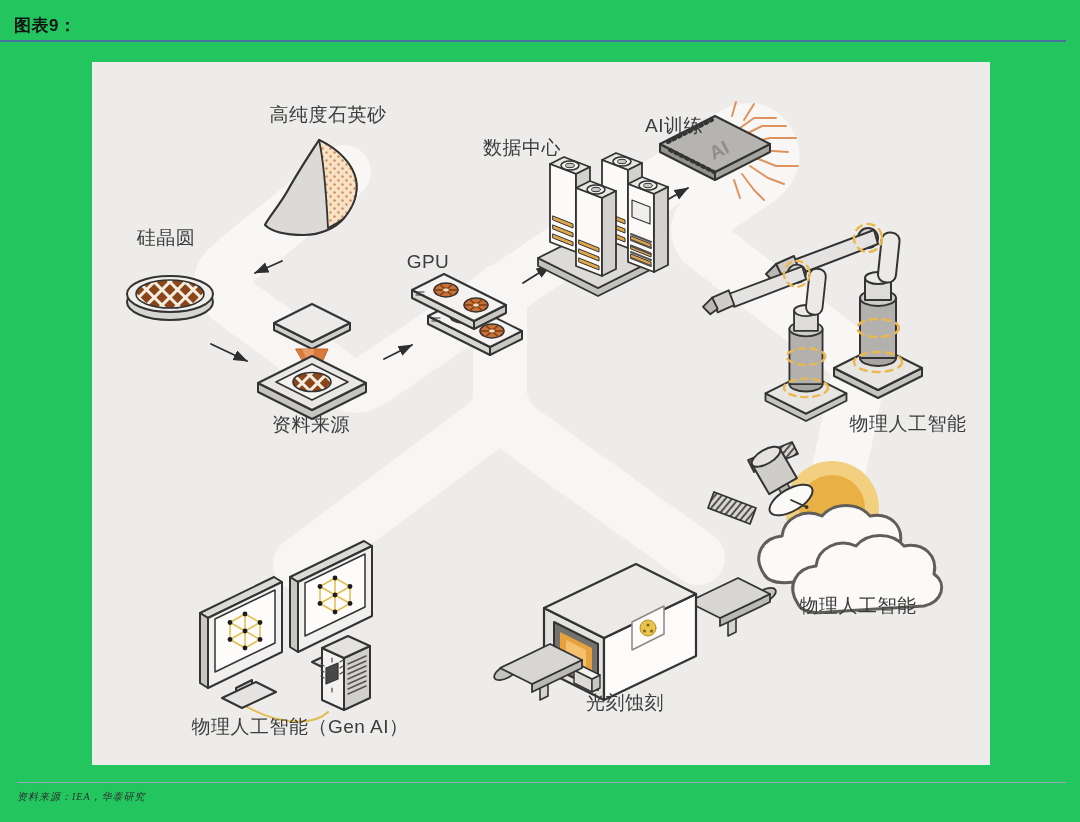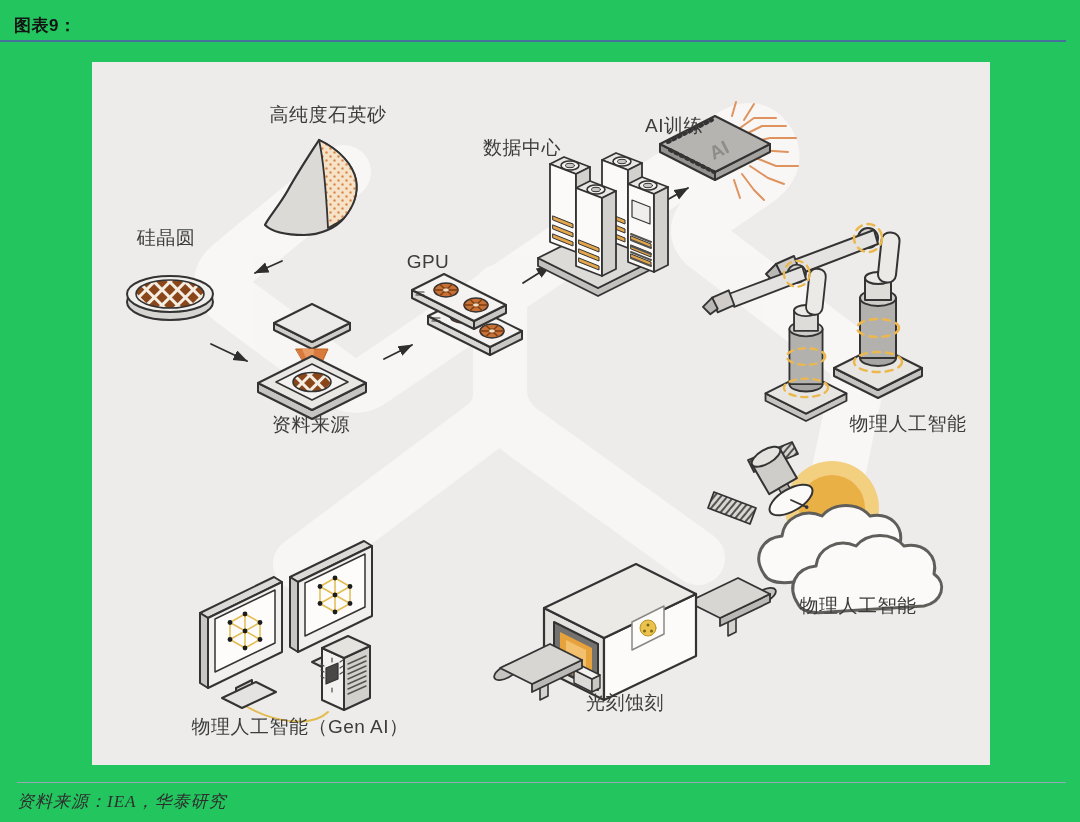--- a/index.html
+++ b/index.html
@@ -11,21 +11,21 @@
   .hdr-row .fig{margin-right:26px;letter-spacing:.5px;}
   .rule{position:absolute;left:0;top:40px;width:1066px;height:2px;background:#46719c;}
   
   .figure{position:absolute;left:92px;top:62px;width:898px;height:703px;background:#edeceb;}
   .figure svg{position:absolute;left:0;top:0;}
   .lbl{position:absolute;transform:translate(-50%,-50%);white-space:nowrap;
        font-size:19px;color:#3c3c3c;letter-spacing:.5px;}
   
   .foot-rule{position:absolute;left:17px;top:782px;width:1049px;height:1px;background:#97a6b4;}
   .src{position:absolute;left:17px;top:790px;font-family:"Liberation Serif",serif;
-       font-style:italic;font-size:17px;color:#2e2e2e;letter-spacing:1px;}
+       font-style:italic;font-size:10px;color:#2e2e2e;letter-spacing:1px;}
   .dash{fill:none;stroke:#ecb84d;stroke-width:2.5;stroke-dasharray:7 6;}
   svg *{stroke-linejoin:round;stroke-linecap:round;}
 </style>
 </head>
 <body>
 
 <div class="page">
 
   <div class="hdr">
     <div class="hdr-row">

